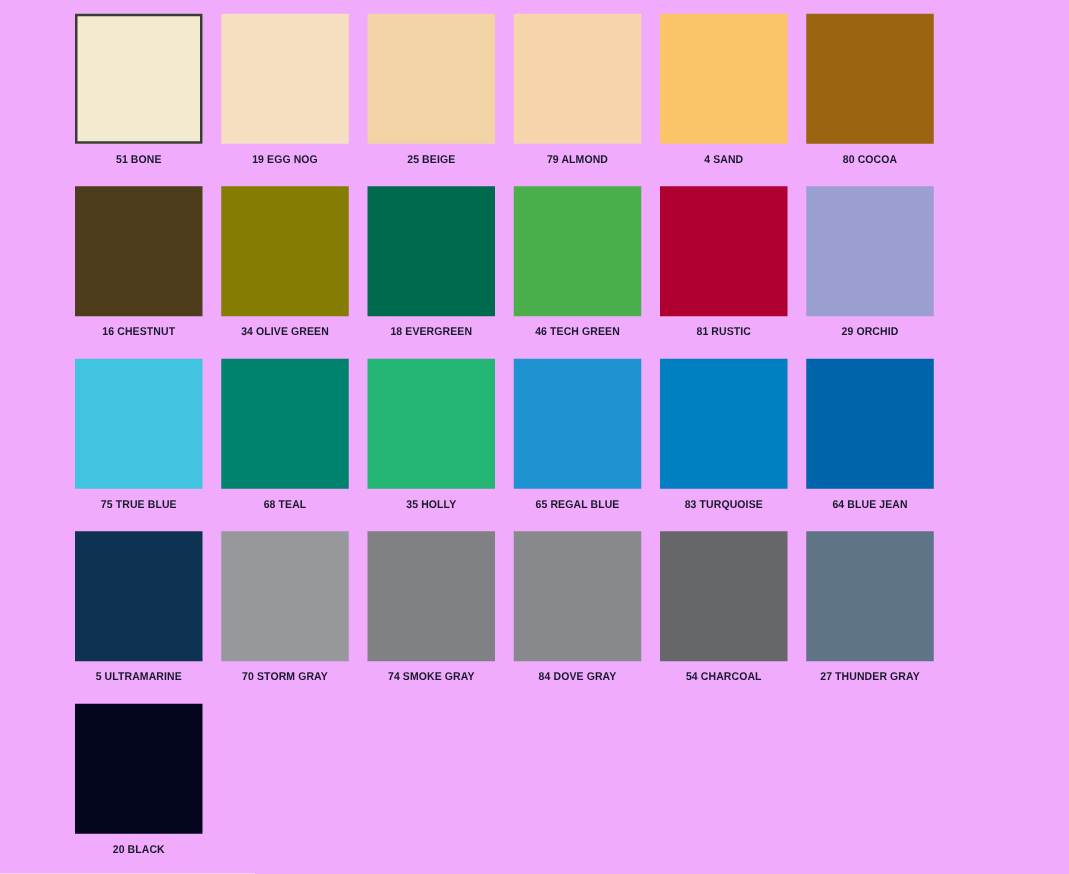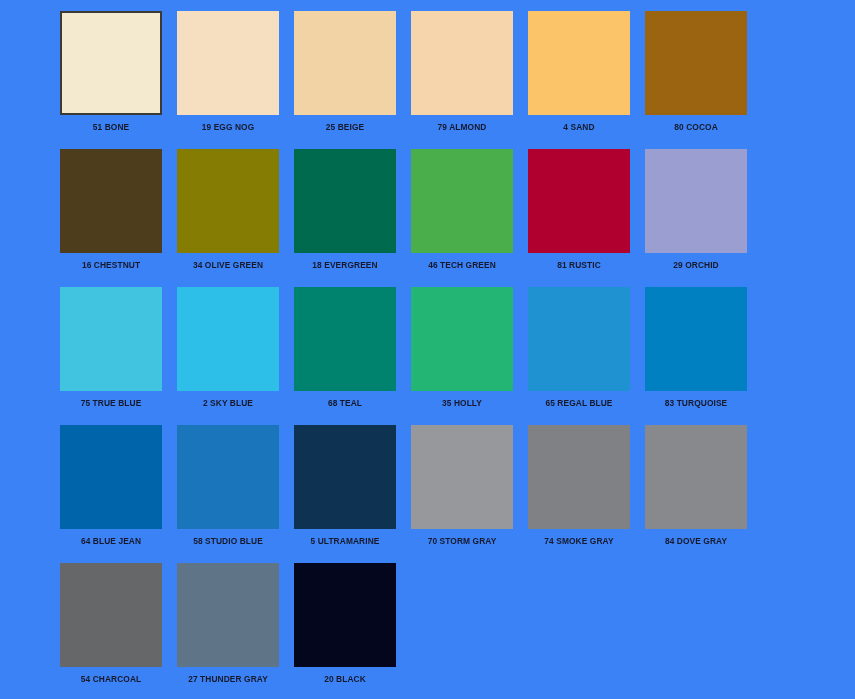--- a/index.html
+++ b/index.html
@@ -13,21 +13,21 @@
     height: 699px;
     overflow: hidden;
     font-family: "Liberation Sans", sans-serif;
     -webkit-font-smoothing: antialiased;
   }
 
   #swatch-chart {
     position: relative;
     width: 855px;
     height: 699px;
-    background: #3b82f6;
+    background: #f0abfc;
     box-sizing: border-box;
     padding: 11px 0 0 0;
   }
 
   .swatch-grid {
     display: grid;
     grid-template-columns: repeat(6, 117px);
     grid-auto-rows: 138px;
     justify-content: start;
     margin-left: 60px;
@@ -120,46 +120,38 @@
       </div>
       <div class="swatch-cell">
         <div class="swatch-chip" style="background-color: rgb(154, 158, 209);"></div>
         <div class="swatch-label">29 ORCHID</div>
       </div>
       <div class="swatch-cell">
         <div class="swatch-chip" style="background-color: rgb(64, 196, 224);"></div>
         <div class="swatch-label">75 TRUE BLUE</div>
       </div>
       <div class="swatch-cell">
-        <div class="swatch-chip" style="background-color: rgb(45, 191, 232);"></div>
-        <div class="swatch-label">2 SKY BLUE</div>
-      </div>
-      <div class="swatch-cell">
         <div class="swatch-chip" style="background-color: rgb(0, 131, 110);"></div>
         <div class="swatch-label">68 TEAL</div>
       </div>
       <div class="swatch-cell">
         <div class="swatch-chip" style="background-color: rgb(35, 181, 115);"></div>
         <div class="swatch-label">35 HOLLY</div>
       </div>
       <div class="swatch-cell">
         <div class="swatch-chip" style="background-color: rgb(31, 147, 209);"></div>
         <div class="swatch-label">65 REGAL BLUE</div>
       </div>
       <div class="swatch-cell">
         <div class="swatch-chip" style="background-color: rgb(0, 128, 192);"></div>
         <div class="swatch-label">83 TURQUOISE</div>
       </div>
       <div class="swatch-cell">
         <div class="swatch-chip" style="background-color: rgb(0, 100, 170);"></div>
         <div class="swatch-label">64 BLUE JEAN</div>
-      </div>
-      <div class="swatch-cell">
-        <div class="swatch-chip" style="background-color: rgb(27, 117, 187);"></div>
-        <div class="swatch-label">58 STUDIO BLUE</div>
       </div>
       <div class="swatch-cell">
         <div class="swatch-chip" style="background-color: rgb(13, 50, 82);"></div>
         <div class="swatch-label">5 ULTRAMARINE</div>
       </div>
       <div class="swatch-cell">
         <div class="swatch-chip" style="background-color: rgb(150, 152, 155);"></div>
         <div class="swatch-label">70 STORM GRAY</div>
       </div>
       <div class="swatch-cell">

